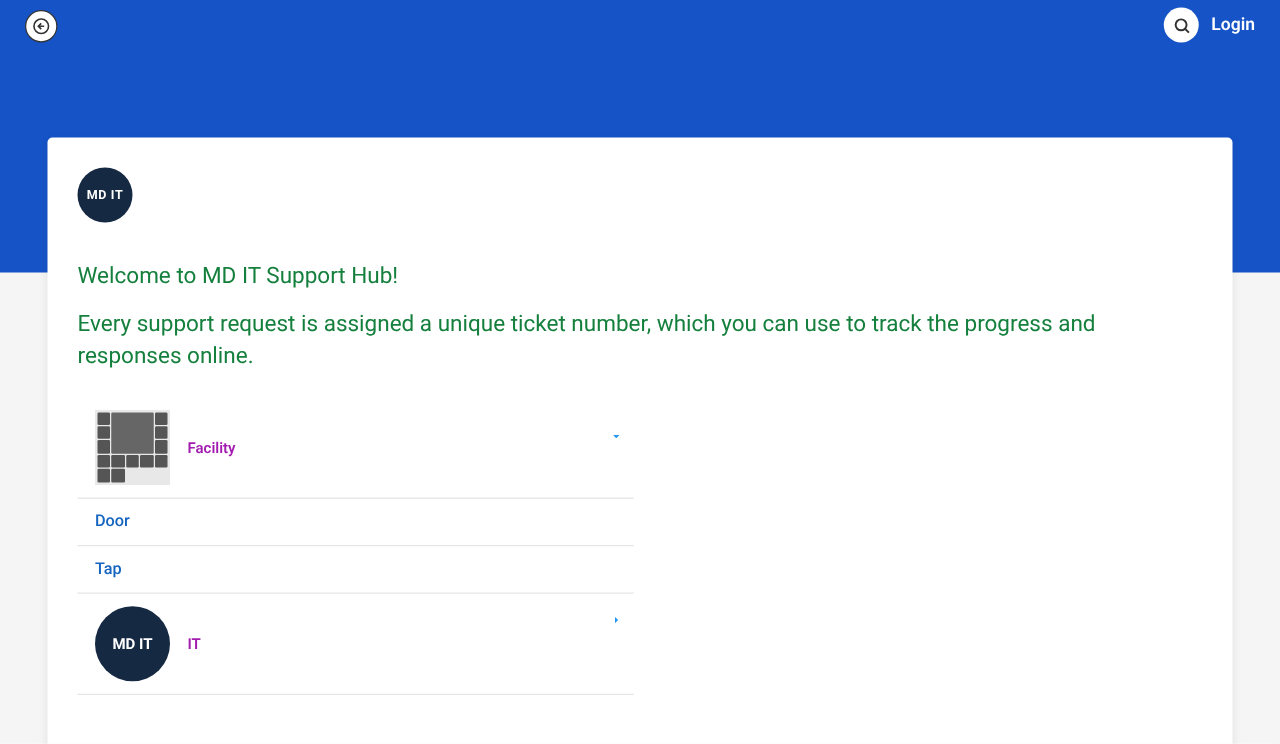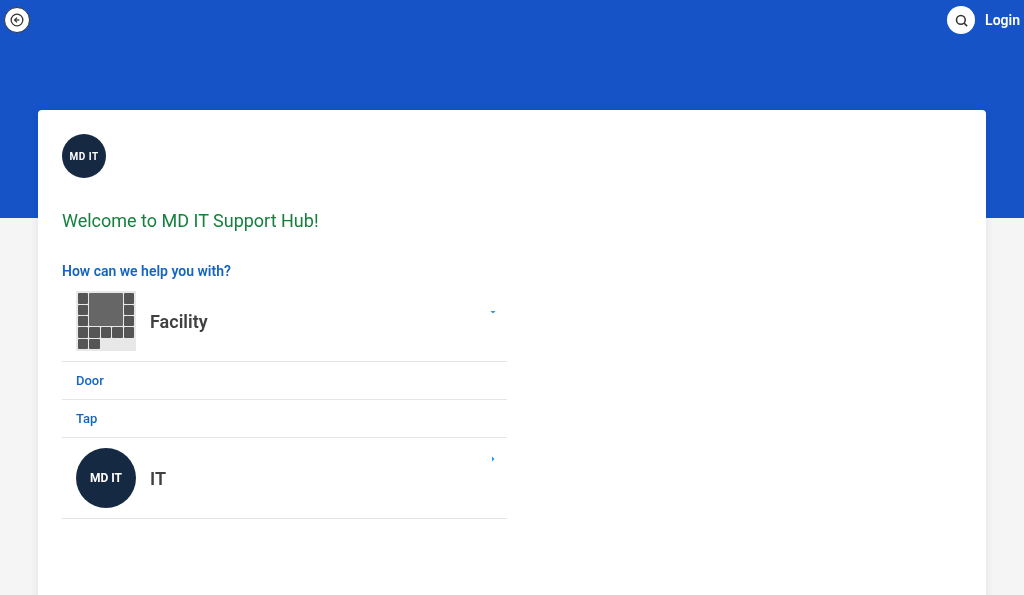--- a/index.html
+++ b/index.html
@@ -21,22 +21,21 @@
       width: 100%;
       position: absolute;
       top: 0;
       left: 0;
     }
     .top-nav {
       position: relative;
       z-index: 2;
       display: flex;
       justify-content: space-between;
-      align-items: center;
-      padding: 8px 4px;
+      padding: 8px 20px;
       height: 40px;
     }
     .back-btn {
       width: 26px;
       height: 26px;
       border-radius: 50%;
       background: #fff;
       display: flex;
       align-items: center;
       justify-content: center;
@@ -161,23 +160,23 @@
       background: #555;
       border-radius: 1px;
     }
     .facility-thumb .cell.big {
       grid-column: 2 / 5;
       grid-row: 1 / 4;
       background: #666;
     }
     .category-label {
       margin-left: 14px;
-      font-size: 18px;
+      font-size: 12px;
       font-weight: 600;
-      color: #404040;
+      color: #a21caf;
     }
     .chevron {
       position: absolute;
       right: 8px;
       top: 12px;
     }
     .chevron svg {
       width: 12px;
       height: 12px;
     }
@@ -228,24 +227,24 @@
   </div>
 </div>
 
 <div class="main-card">
   <div class="card-header">
     <div class="logo-circle">MD IT</div>
   </div>
 
   <div class="intro-text">
     <p>Welcome to MD IT Support Hub!</p>
+    <p>Every support request is assigned a unique ticket number, which you can use to track the progress and responses online.</p>
   </div>
 
   <div class="help-section">
-    <div class="help-heading">How can we help you with?</div>
 
     <div class="category-row no-top-pad">
       <div class="facility-thumb">
         <div class="cell big"></div>
         <div class="cell"></div>
           <div class="cell"></div>
           <div class="cell"></div>
           <div class="cell"></div>
           <div class="cell"></div>
         <div class="cell"></div>

